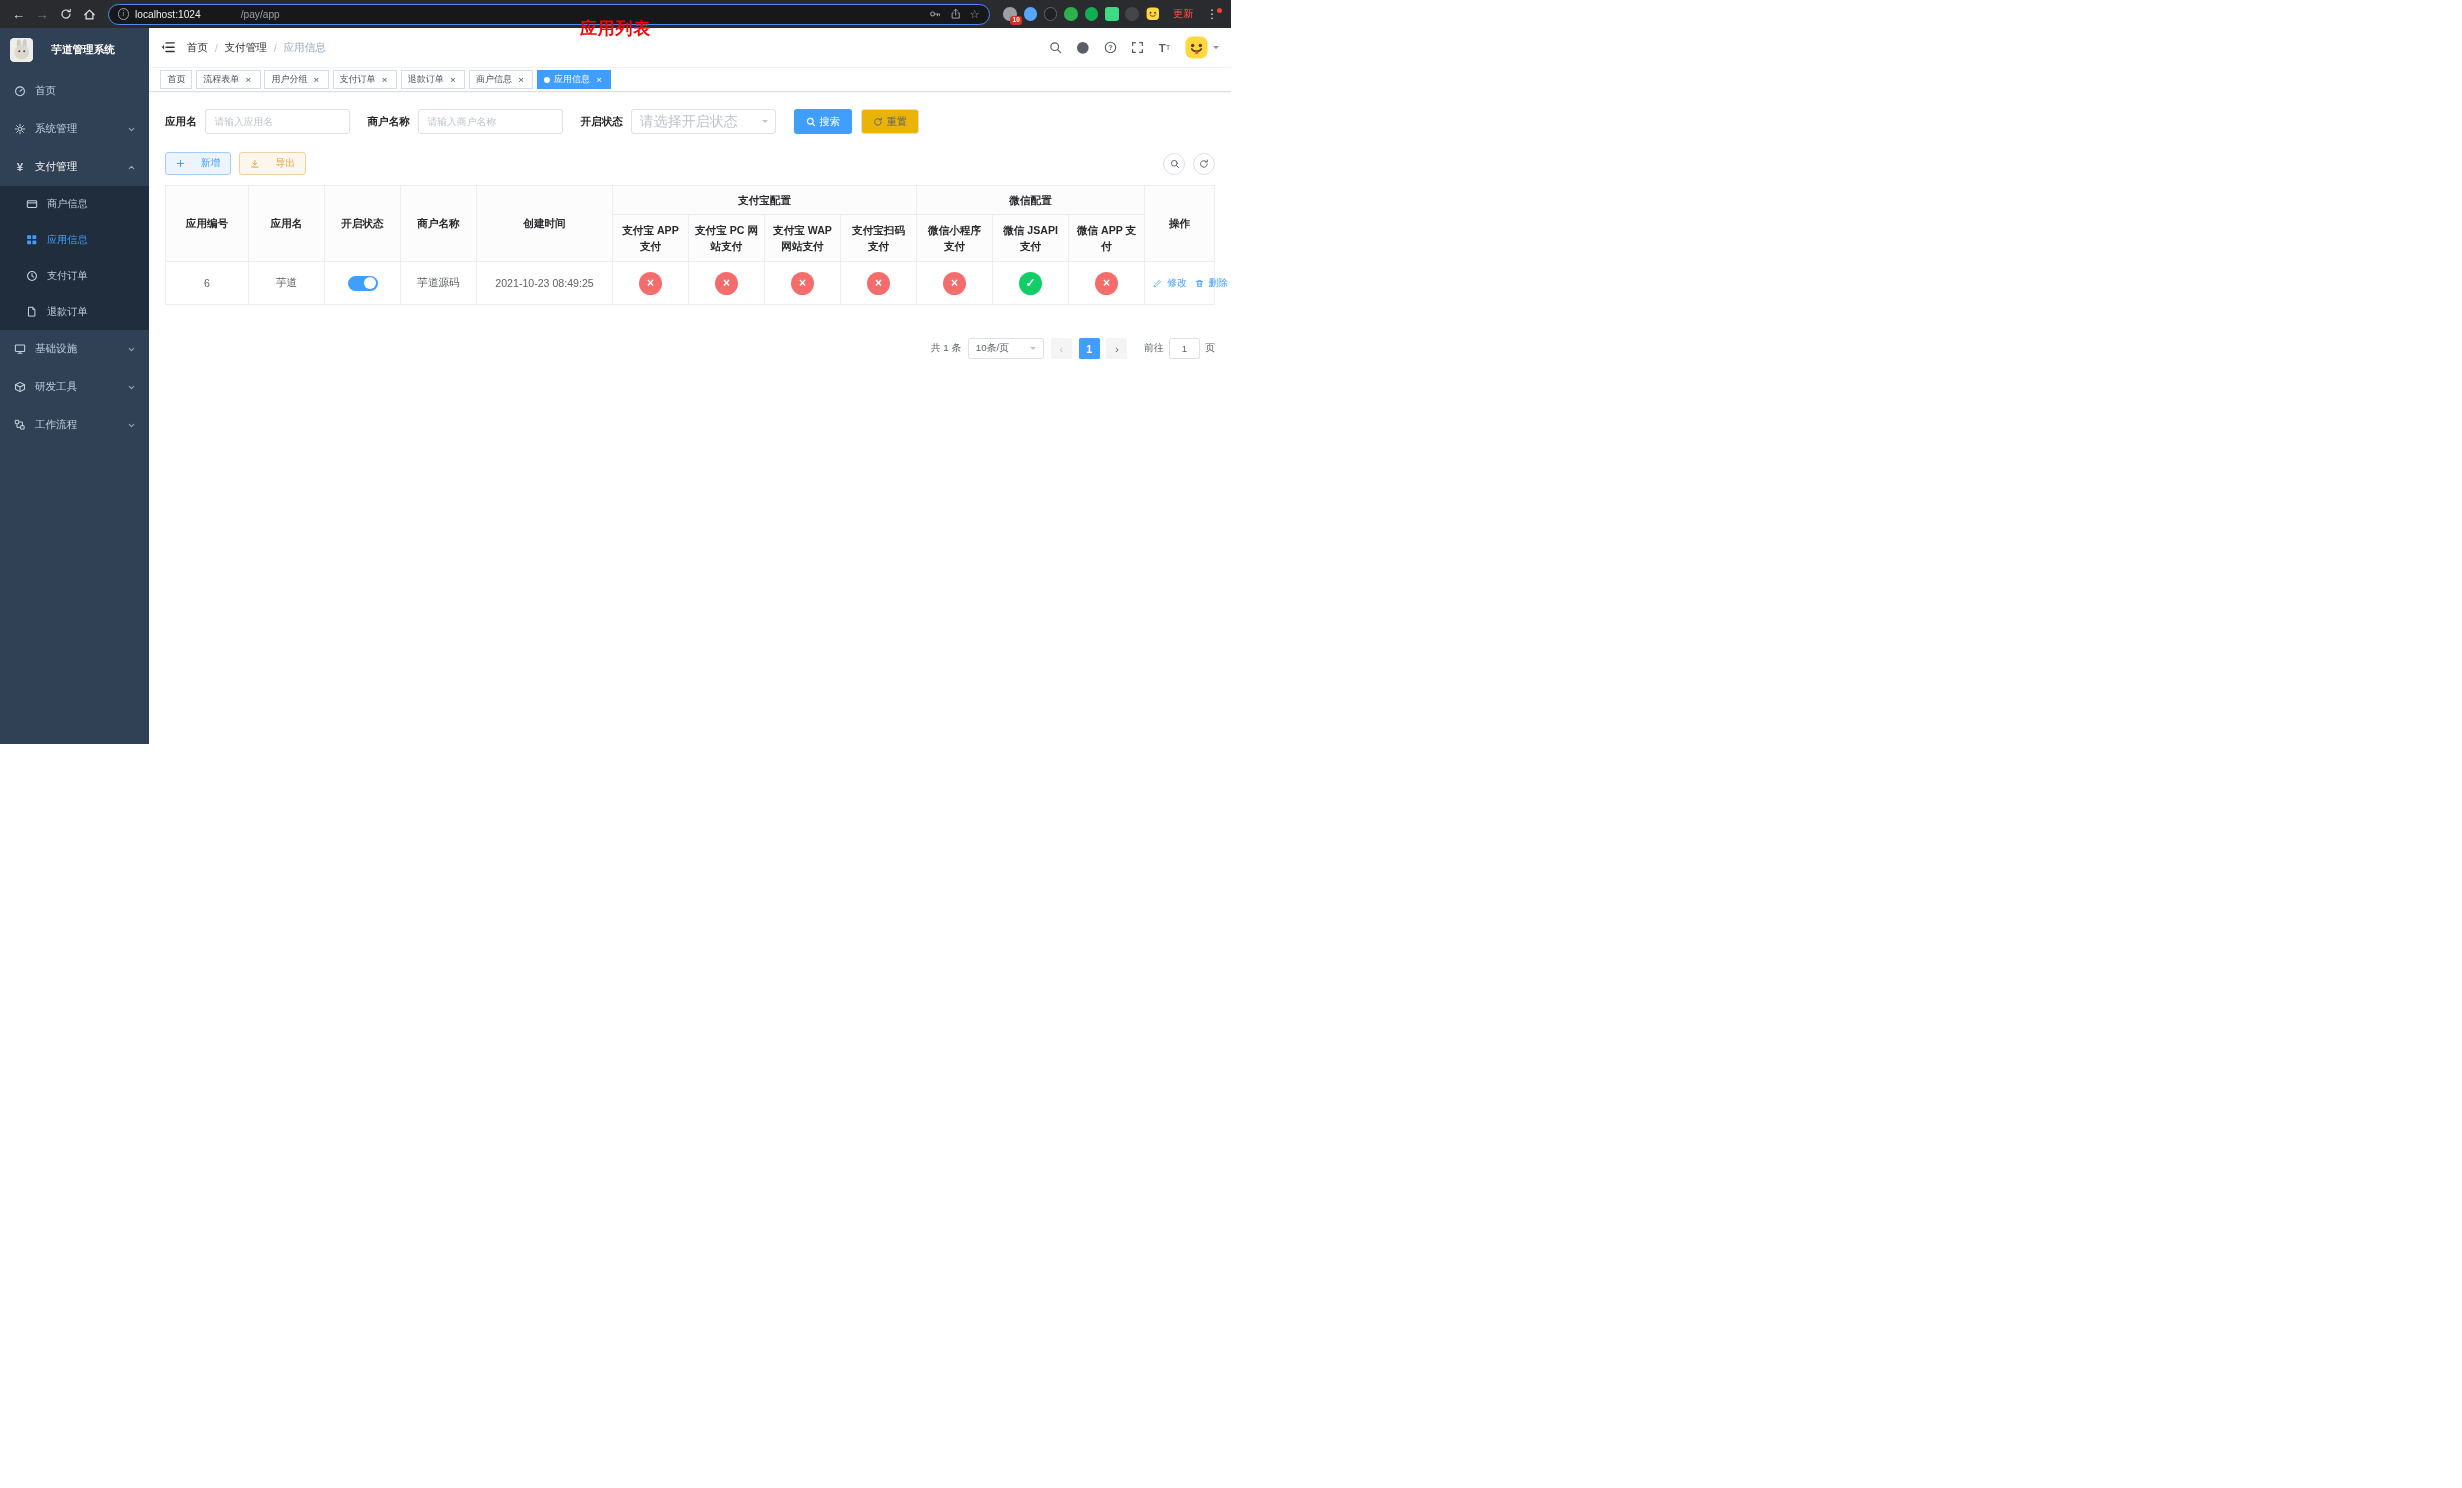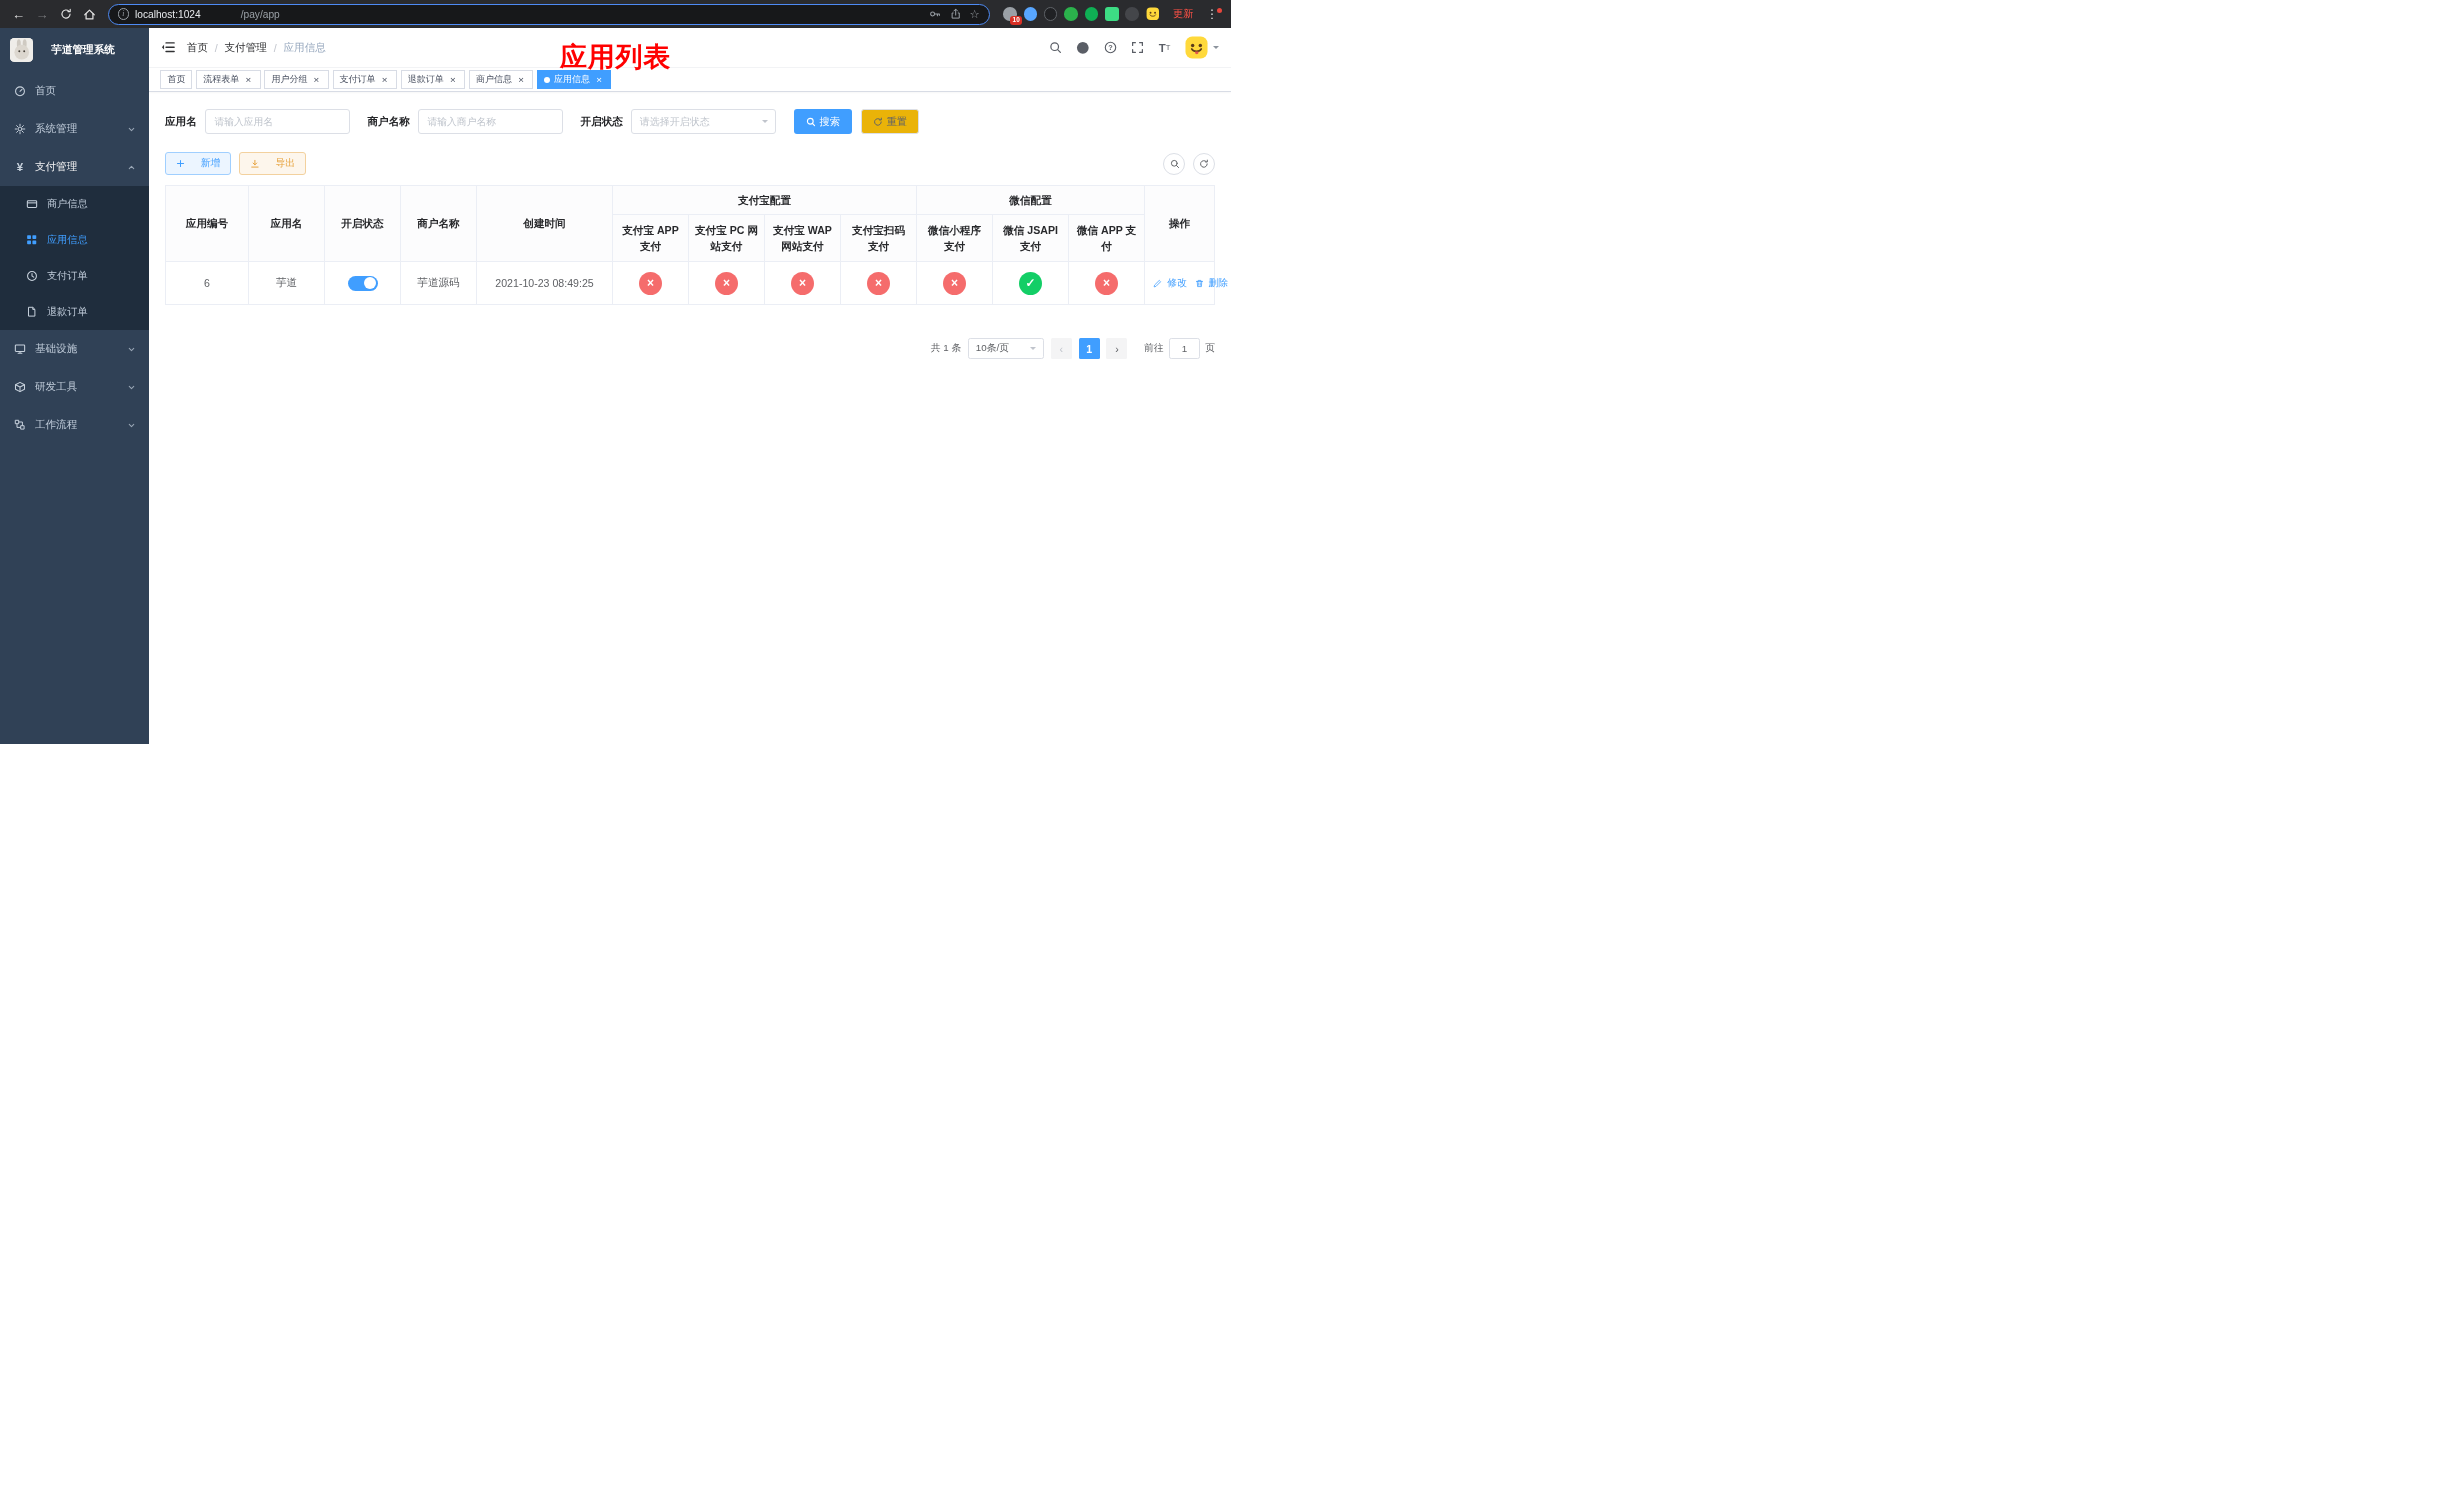--- a/index.html
+++ b/index.html
@@ -61,41 +61,41 @@
   .breadcrumb .sep { color:#c0c4cc; }
   .breadcrumb .last { color:#97a8be; }
   .header-actions { margin-left:auto; display:flex; align-items:center; gap:14.4px; color:#5a5e66; }
   .h-icon { display:flex; align-items:center; justify-content:center; cursor:pointer; }
   .font-size-icon { font-weight:700; font-size:11.4px; }
   .font-size-icon small { font-size:7.6px; font-weight:400; }
   .avatar-wrap { display:flex; align-items:center; gap:5.3px; cursor:pointer; }
   .caret-down { width:0; height:0; border-left:3px solid transparent; border-right:3px solid transparent; border-top:3.8px solid #8c939d; }
 
   .overlay-title {
-    position:absolute; top:39px; left:50%; transform:translateX(-50%);
-    font-size:27px; font-weight:700; color:var(--title_red,#ff0000);
+    position:absolute; top:17px; left:50%; transform:translateX(-50%);
+    font-size:17px; font-weight:700; color:var(--title_red,#ff0000);
     z-index:60; letter-spacing:0.8px; white-space:nowrap;
   }
 
   
   .tags-view { height:25px; flex:none; display:flex; align-items:center; gap:3.8px; padding:0 11.4px; border-top:0.8px solid #f2f3f5; border-bottom:0.8px solid #d8dce5; box-shadow:0 0.8px 2.3px rgba(0,0,0,.05); }
   .tag { height:19.7px; display:inline-flex; align-items:center; gap:3.8px; border:0.8px solid #d8dce5; background:#fff; color:#495060; font-size:9px; padding:0 6px; cursor:pointer; white-space:nowrap; }
   .tag .close { font-size:9.8px; line-height:1; width:10.6px; height:10.6px; display:flex; align-items:center; justify-content:center; border-radius:50%; }
   .tag.active { background:var(--accent,#409eff); border-color:var(--accent,#409eff); color:#fff; }
   .tag-dot { width:6px; height:6px; border-radius:50%; background:#fff; }
 
   
   .content { flex:1; padding:17.4px 16px 0; }
 
   .filter-form { display:flex; align-items:center; font-size:10.6px; }
   .f-label { font-weight:700; color:#242528; margin-right:8.3px; white-space:nowrap; }
   .f-item { display:flex; align-items:center; margin-right:17.4px; }
   .text-input { width:145px; height:25px; border:0.8px solid #dcdfe6; border-radius:3px; padding:0 8.3px; font-size:9.8px; color:#606266; font-family:inherit; outline:none; background:#fff; }
   .text-input::placeholder { color:#bfc4cc; }
-  .select-box { width:145px; height:25px; border:0.8px solid #dcdfe6; border-radius:3px; padding:0 7.6px; display:flex; align-items:center; justify-content:space-between; color:#bfc4cc; font-size:10px; background:#fff; cursor:pointer; }
+  .select-box { width:145px; height:25px; border:0.8px solid #dcdfe6; border-radius:3px; padding:0 7.6px; display:flex; align-items:center; justify-content:space-between; color:#bfc4cc; font-size:14px; background:#fff; cursor:pointer; }
   .sel-caret { width:0; height:0; border-left:3.4px solid transparent; border-right:3.4px solid transparent; border-top:3.8px solid #c0c4cc; }
 
   .btn { height:25px; border-radius:3px; font-size:10.2px; display:inline-flex; align-items:center; gap:3.8px; padding:0 11.4px; cursor:pointer; border:0.8px solid transparent; font-family:inherit; white-space:nowrap; }
   .btn-primary { background:var(--accent,#409eff); color:#fff; margin-right:8.3px; }
   .btn-default { background:#eab308; border-color:#dcdfe6; color:#606266; }
   .btn-sm { height:23px; padding:0 9.8px; font-size:9.8px; border-radius:3px;gap:16px; }
   .btn-plain-primary { background:#ecf5ff; border-color:#a0cfff; color:var(--accent,#409eff); margin-right:7.6px; }
   .btn-plain-warning { background:#fdf6ec; border-color:#f3d19e; color:var(--warning,#e6a23c); }
 
   .toolbar { margin-top:18px; display:flex; align-items:center; }

